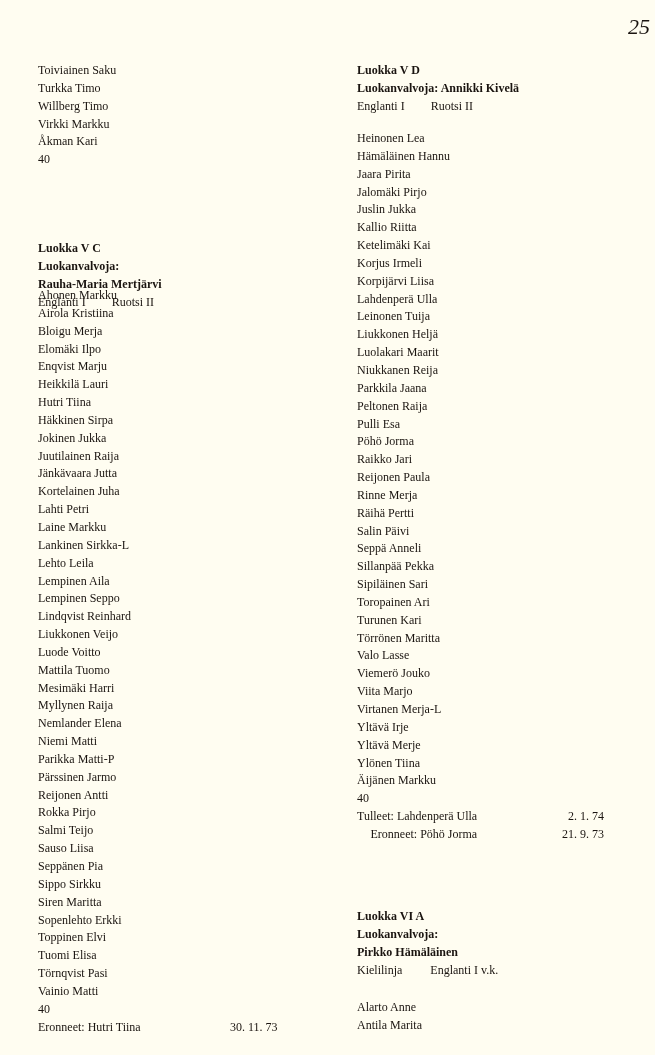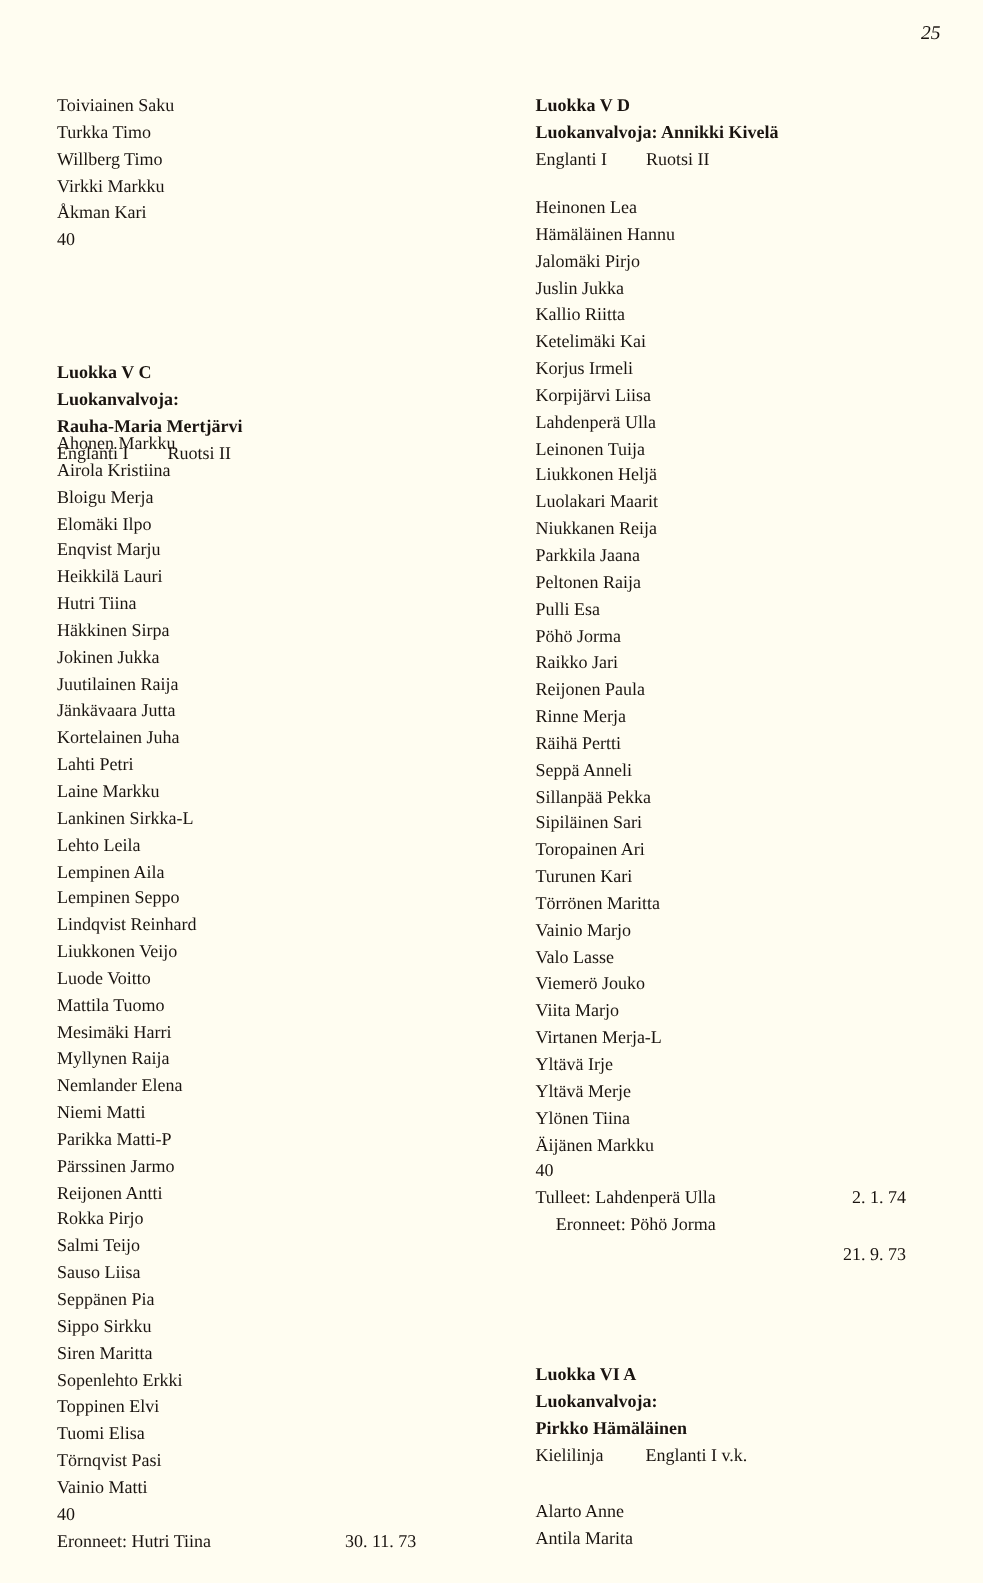--- a/index.html
+++ b/index.html
@@ -2,21 +2,21 @@
 <html><head>
 <meta charset="utf-8">
 <style>
   html, body { margin: 0; padding: 0; }
   body {
     width: 655px; height: 1055px; position: relative; overflow: hidden;
     background: #fffdf1;
     font-family: "Liberation Serif", "DejaVu Serif", serif;
     color: #1a1410;
   }
-  .page-number { position: absolute; left: 614px; top: 14px; font-size: 13px; font-style: italic; }
+  .page-number { position: absolute; left: 628px; top: 14px; font-size: 22px; font-style: italic; }
   .block { position: absolute; font-size: 12px; line-height: 17.85px; white-space: nowrap; }
   .line { display: block; height: 17.85px; }
   .bold { font-weight: bold; }
   .tab { display: inline-block; }
 </style>
 </head>
 <body>
 
 <div class="page-number">25</div>
 
@@ -87,57 +87,58 @@
   <span class="line bold">Luokka V D</span>
   <span class="line bold">Luokanvalvoja: Annikki Kivelä</span>
   <span class="line">
     <span>Englanti I</span><span class="tab" style="width:26px;"></span><span>Ruotsi II</span>
   </span>
 </div>
 
 <div class="block" style="left:357px; top:130px;" id="right-vd">
     <span class="line">Heinonen Lea</span>
     <span class="line">Hämäläinen Hannu</span>
+    <span class="line">Jaara Pirita</span>
     <span class="line">Jalomäki Pirjo</span>
     <span class="line">Juslin Jukka</span>
     <span class="line">Kallio Riitta</span>
     <span class="line">Ketelimäki Kai</span>
     <span class="line">Korjus Irmeli</span>
     <span class="line">Korpijärvi Liisa</span>
     <span class="line">Lahdenperä Ulla</span>
     <span class="line">Leinonen Tuija</span>
     <span class="line">Liukkonen Heljä</span>
     <span class="line">Luolakari Maarit</span>
     <span class="line">Niukkanen Reija</span>
     <span class="line">Parkkila Jaana</span>
     <span class="line">Peltonen Raija</span>
     <span class="line">Pulli Esa</span>
     <span class="line">Pöhö Jorma</span>
     <span class="line">Raikko Jari</span>
     <span class="line">Reijonen Paula</span>
     <span class="line">Rinne Merja</span>
     <span class="line">Räihä Pertti</span>
+    <span class="line">Salin Päivi</span>
     <span class="line">Seppä Anneli</span>
     <span class="line">Sillanpää Pekka</span>
     <span class="line">Sipiläinen Sari</span>
     <span class="line">Toropainen Ari</span>
     <span class="line">Turunen Kari</span>
     <span class="line">Törrönen Maritta</span>
-    <span class="line">Vainio Marjo</span>
     <span class="line">Valo Lasse</span>
     <span class="line">Viemerö Jouko</span>
     <span class="line">Viita Marjo</span>
     <span class="line">Virtanen Merja-L</span>
     <span class="line">Yltävä Irje</span>
     <span class="line">Yltävä Merje</span>
     <span class="line">Ylönen Tiina</span>
     <span class="line">Äijänen Markku</span>
     <span class="line">40</span>
     <span class="line" style="position: relative;"><span>Tulleet: Lahdenperä Ulla</span><span style="position: absolute; left: 211px;">2. 1. 74</span></span>
-    <span class="line" style="position: relative; text-align: right;"><span>Eronneet: Pöhö Jorma</span><span style="position: absolute; left: 205px; margin-top: 20px;">21. 9. 73</span></span>
+    <span class="line" style="position: relative; text-align: right;"><span>Eronneet: Pöhö Jorma</span><span style="position: absolute; left: 205px;">21. 9. 73</span></span>
   </div>
 
 <div class="block" style="left:357px; top:908px;">
   <span class="line bold">Luokka VI A</span>
   <span class="line bold">Luokanvalvoja:</span>
   <span class="line bold">Pirkko Hämäläinen</span>
   <span class="line">
     <span>Kielilinja</span><span class="tab" style="width:28px;"></span><span>Englanti I v.k.</span>
   </span>
 </div>

